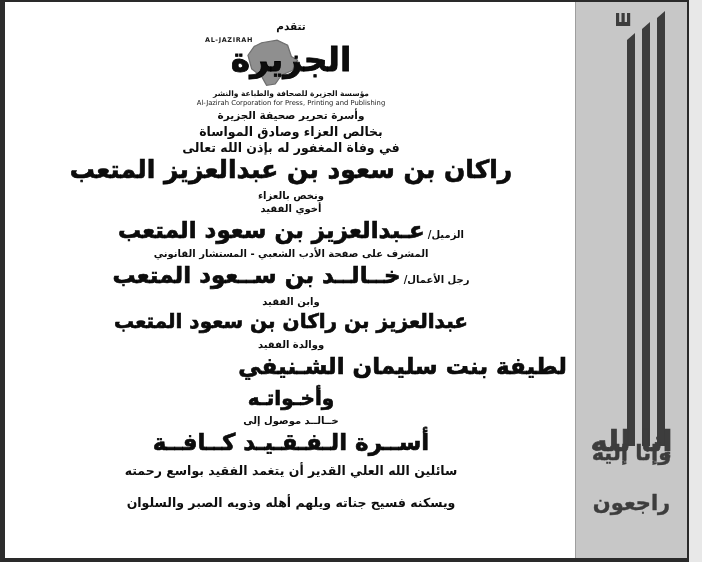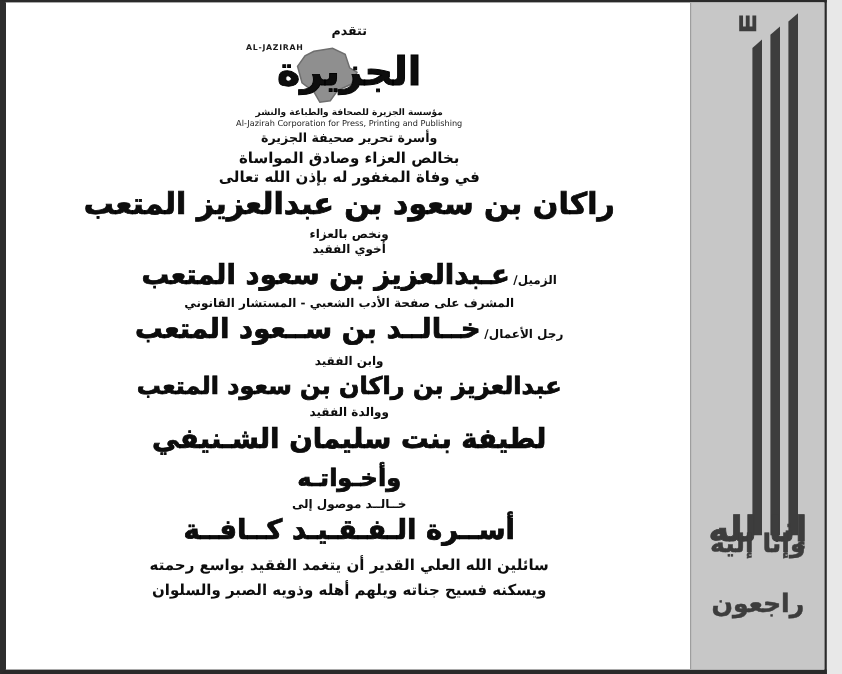--- a/index.html
+++ b/index.html
@@ -36,26 +36,26 @@
   .m-cond2  { margin-top:1px; }
   .m-main   { margin-top:0px; }
   .m-spec   { margin-top:5px; }
   .m-broth  { margin-top:1px; }
   .m-name1  { margin-top:2px; }
   .m-title1 { margin-top:3px; }
   .m-name2  { margin-top:2px; }
   .m-sonlab { margin-top:6px; }
   .m-sonnm  { margin-top:1px; }
   .m-momlab { margin-top:6px; }
-  .m-momnm  { margin-top:2px; }
+  .m-momnm  { margin-top:2px;text-align:right; }
   .m-sis    { margin-top:6px; }
   .m-ext    { margin-top:5px; }
   .m-fam    { margin-top:2px; }
   .m-pray1  { margin-top:6px; }
-  .m-pray2  { margin-top:6px; }
+  .m-pray2  { margin-top:17px; }
 
   
   .logo-latin { position:absolute; top:0px; left:50%; margin-left:-86px;
                 font-size:6.5px; font-weight:bold; letter-spacing:0.6px; color:#1a1a1a; direction:ltr; }
   .logo-map   { position:absolute; top:2px; left:50%; margin-left:-48px; width:62px; height:50px; }
   .logo-word  { position:absolute; top:0px; left:0; right:0; font-size:33px;
                 font-weight:bold; -webkit-text-stroke:0.8px #000; line-height:1.4; z-index:2; }
 
   
   .panel {

